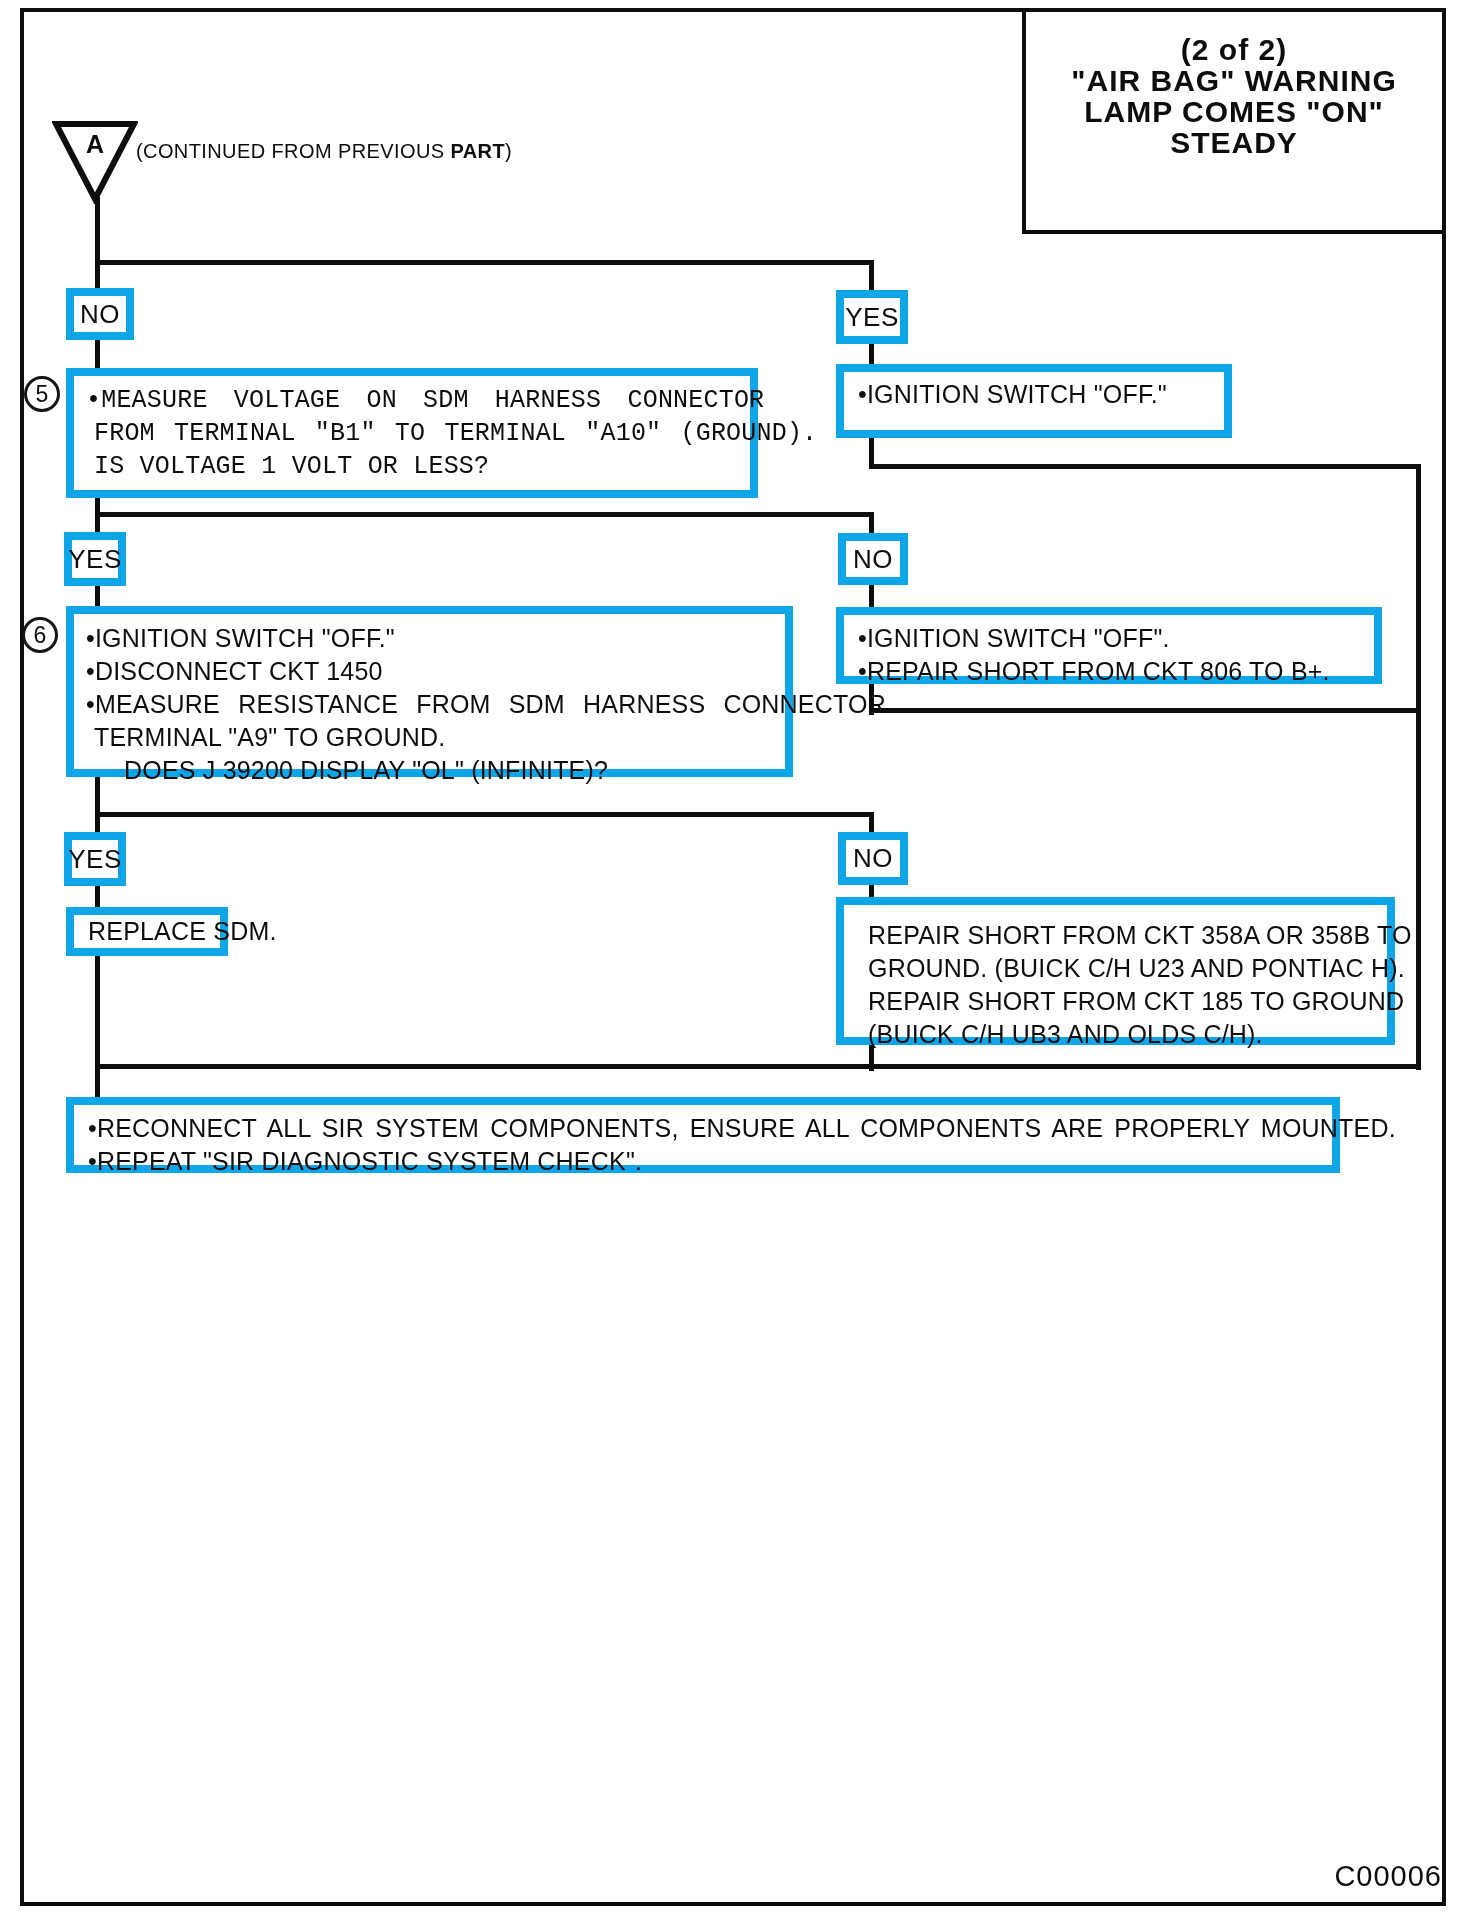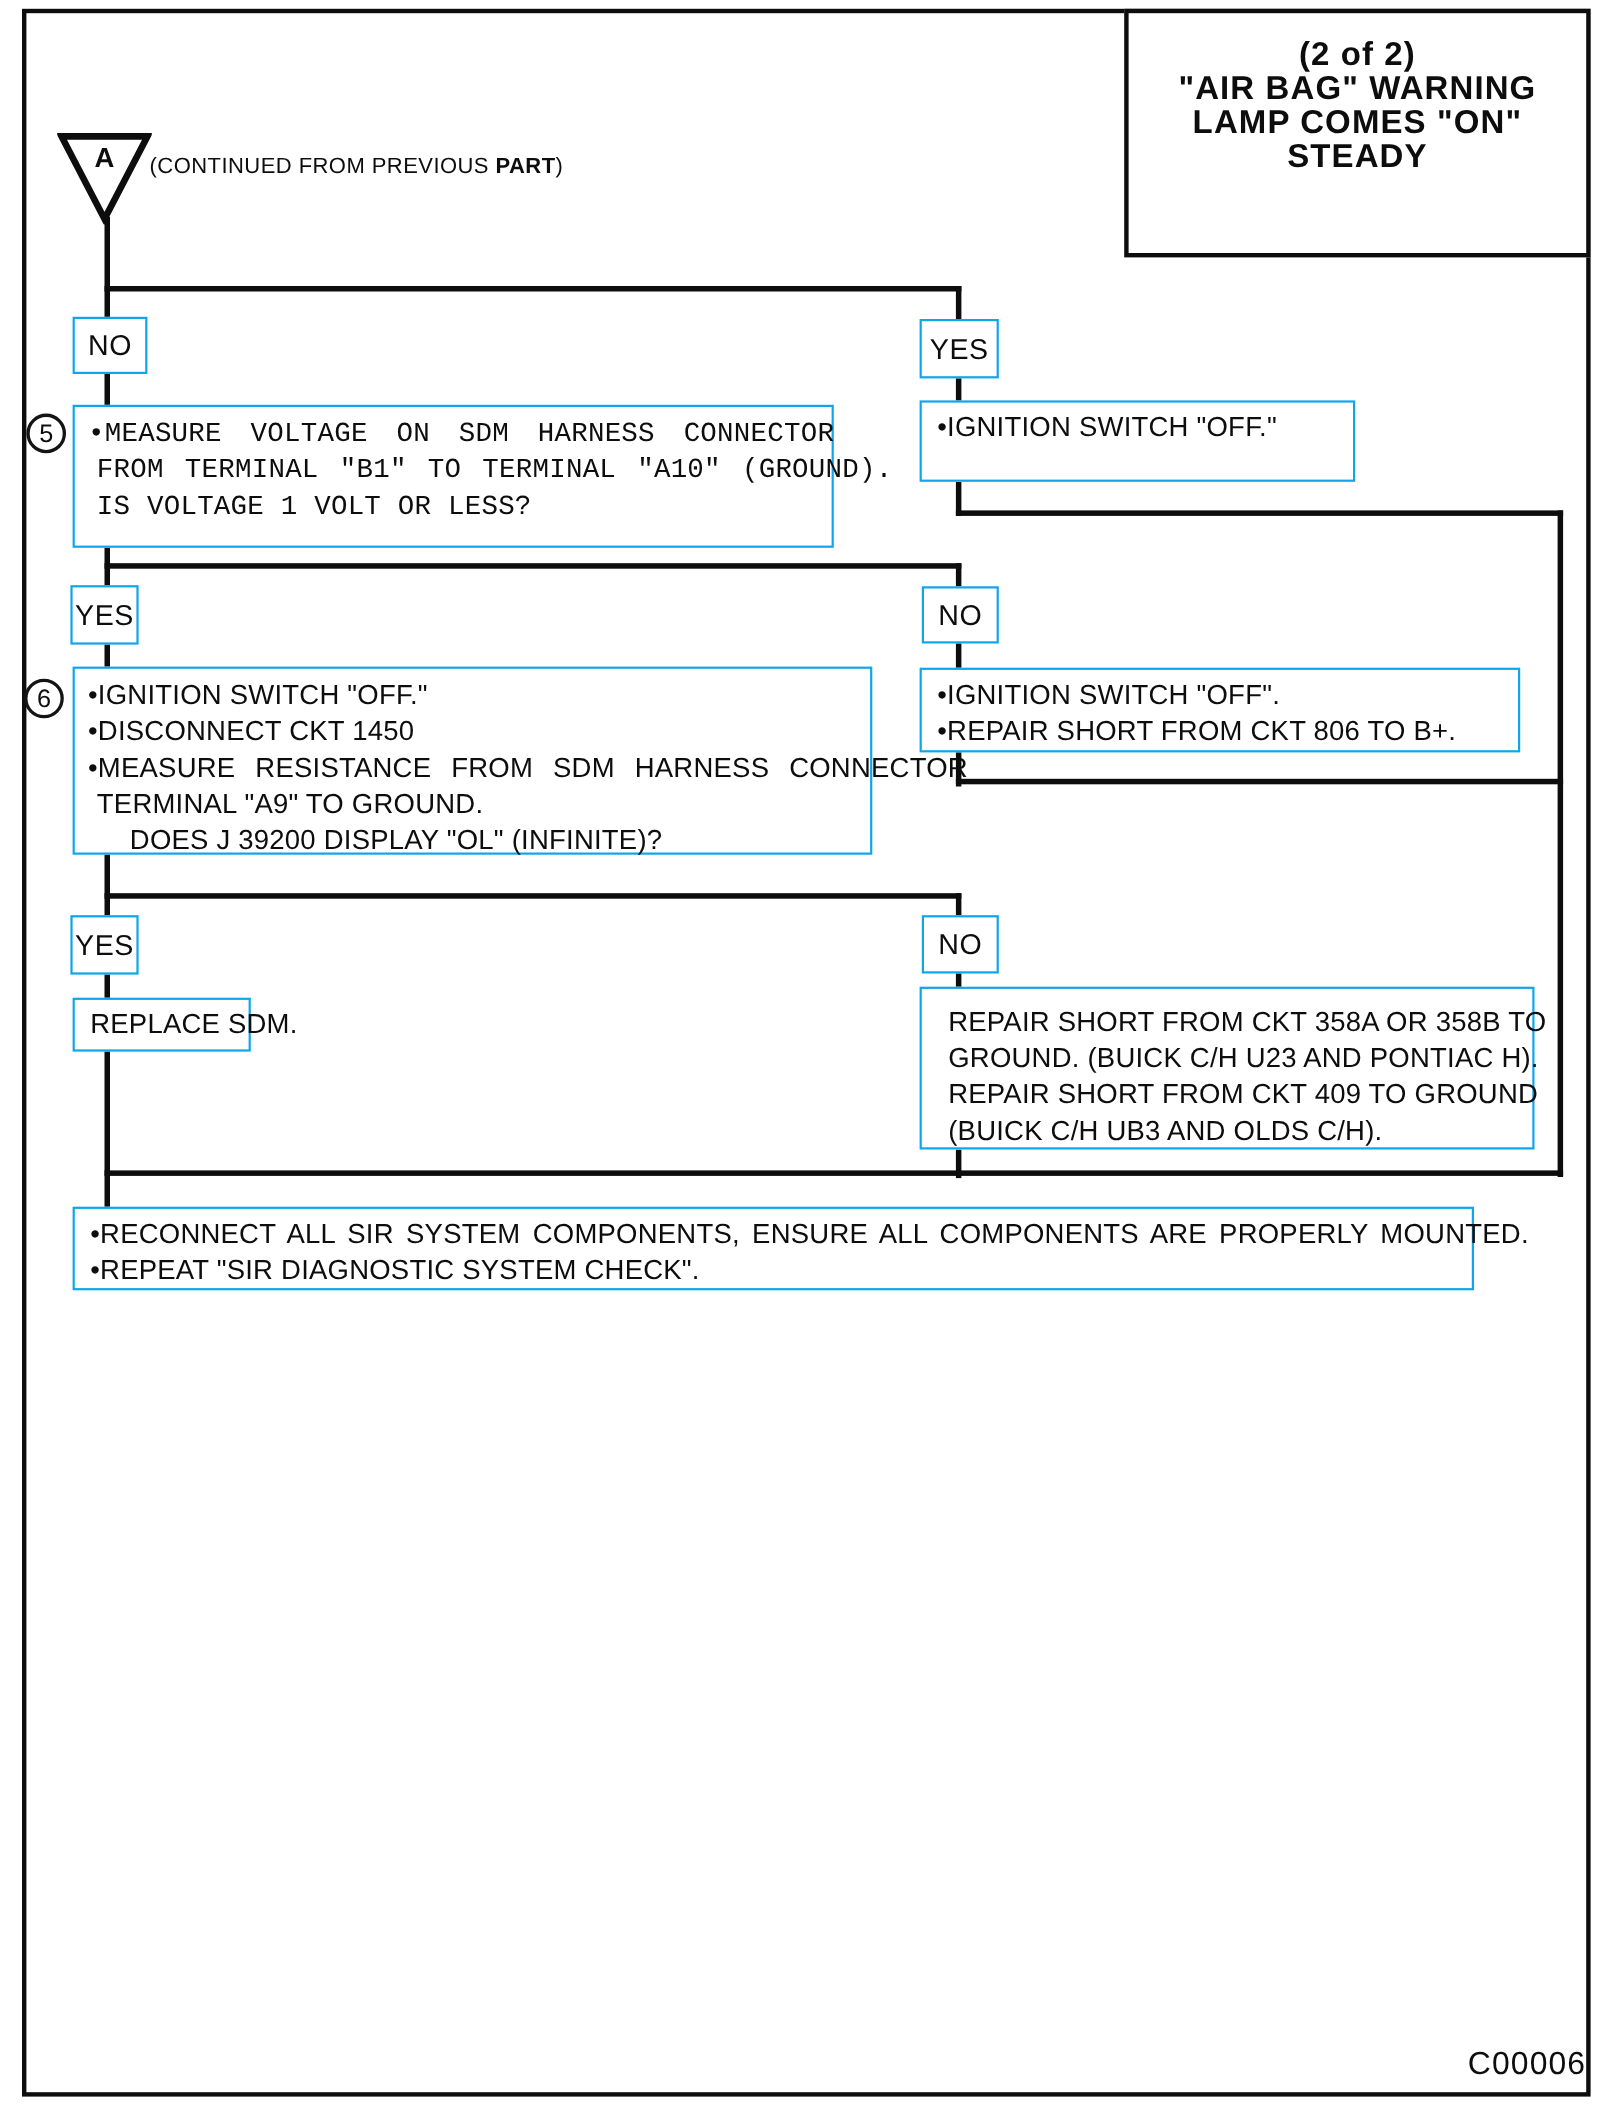--- a/index.html
+++ b/index.html
@@ -1,21 +1,21 @@
 <!DOCTYPE html>
 <html><head>
 <meta charset="utf-8">
 <style>
   html,body{margin:0;padding:0;}
   body{
     width:1472px;height:1920px;position:relative;background:#ffffff;
     font-family:"Liberation Sans", sans-serif;color:#0d0d0d;overflow:hidden;
   }
   .ln{position:absolute;background:#0d0d0d;z-index:1;}
-  .bx{position:absolute;background:#ffffff;border:2px solid #0ea5e9;box-sizing:border-box;z-index:2;}
+  .bx{position:absolute;background:#ffffff;border:8px solid #0ea5e9;box-sizing:border-box;z-index:2;}
   .lbl{display:flex;align-items:center;justify-content:center;font-size:26px;letter-spacing:0.5px;}
   .txt{font-size:25px;line-height:33px;letter-spacing:0.2px;white-space:nowrap;}
   .ws{word-spacing:11px;}
   .ws2{word-spacing:4px;}
   .circ{position:absolute;width:36px;height:36px;border:3px solid #141414;border-radius:50%;
         background:#fff;display:flex;align-items:center;justify-content:center;
         font-size:23px;z-index:2;box-sizing:border-box;}
   .pageborder{position:absolute;left:20px;top:8px;width:1426px;height:1898px;
         border:4px solid #0d0d0d;box-sizing:border-box;z-index:0;background:#fff;}
   .titlebox{position:absolute;left:1022px;top:8px;width:424px;height:226px;background:#fff;
@@ -115,21 +115,21 @@
     <span>NO</span>
   </div>
 
 <div class="bx" style="left:66px;top:907px;width:162px;height:49px;display:flex;align-items:center;padding-left:14px;">
   <div class="txt">REPLACE SDM.</div>
 </div>
 
 <div class="bx" style="left:836px;top:897px;width:559px;height:148px;padding:14px 8px 0 24px;">
   <div class="txt">REPAIR SHORT FROM CKT 358A OR 358B TO</div>
   <div class="txt">GROUND. (BUICK C/H U23 AND PONTIAC H).</div>
-  <div class="txt">REPAIR SHORT FROM CKT 409 TO GROUND</div>
+  <div class="txt">REPAIR SHORT FROM CKT 185 TO GROUND</div>
   <div class="txt">(BUICK C/H UB3 AND OLDS C/H).</div>
 </div>
 
 <div class="bx" style="left:66px;top:1097px;width:1274px;height:76px;padding:7px 8px 0 14px;">
   <div class="txt ws2">•RECONNECT ALL SIR SYSTEM COMPONENTS, ENSURE ALL COMPONENTS ARE PROPERLY MOUNTED.</div>
   <div class="txt">•REPEAT "SIR DIAGNOSTIC SYSTEM CHECK".</div>
 </div>
 
 <div class="code">C00006</div>
 

